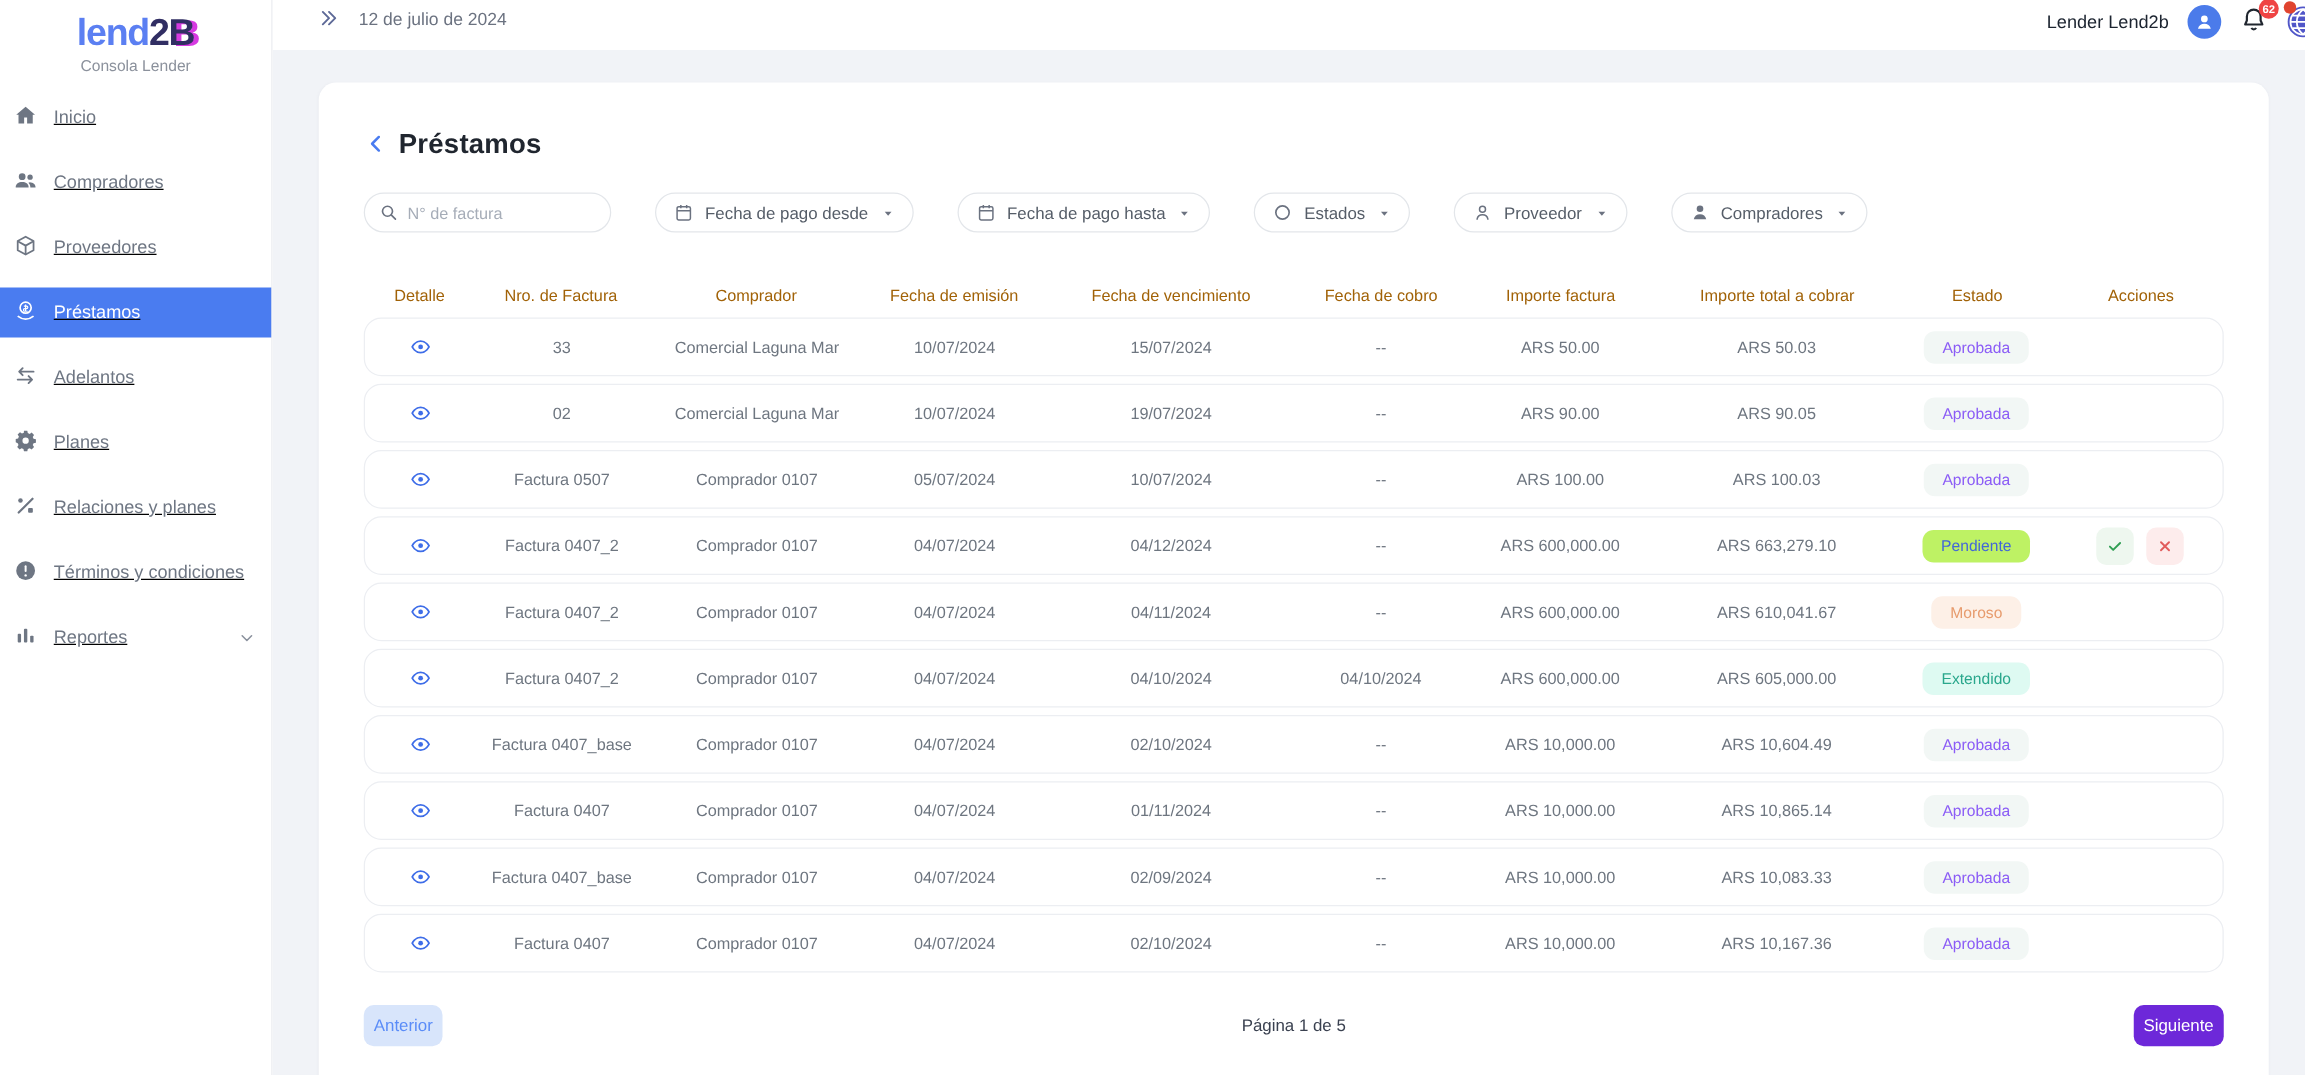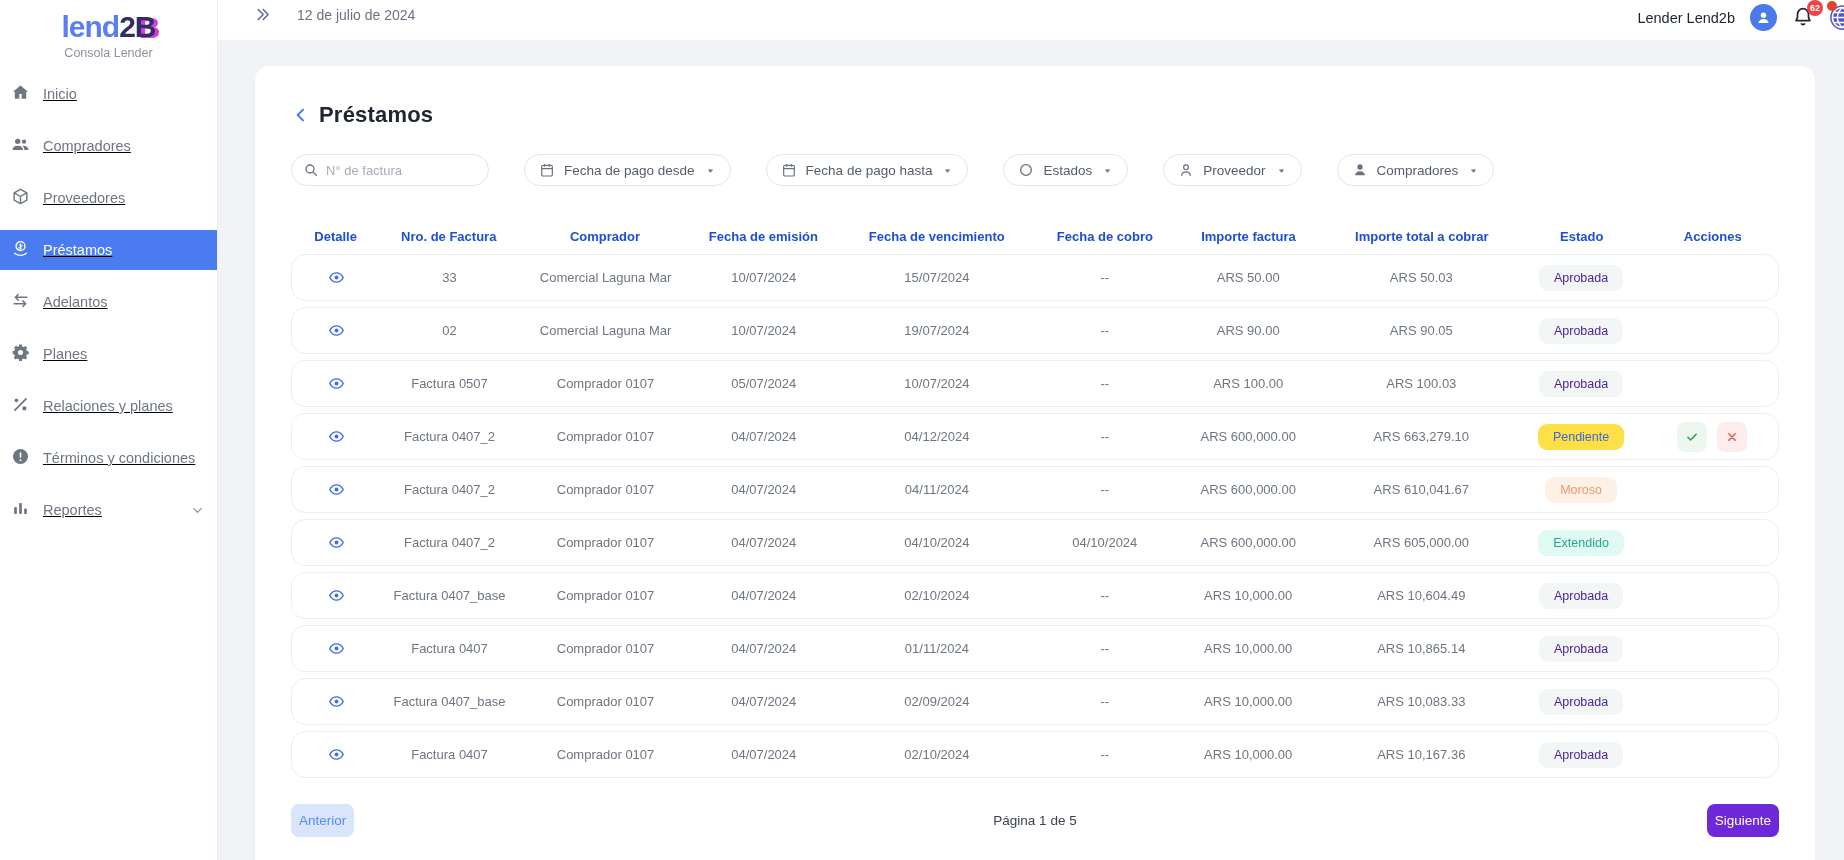--- a/index.html
+++ b/index.html
@@ -18,21 +18,21 @@
   .nav { margin-top:14px;text-decoration:underline; }
   .nav-item { height:40px; margin-bottom:12px; display:flex; align-items:center; gap:13px;
     padding:0 12px 0 11px; color:#6e7683; font-size:14.5px; cursor:pointer; }
   .nav-item svg { width:19px; height:19px; flex:0 0 19px; }
   .nav-item.active { background:#4a7cf0; color:#fff; }
   .nav-chevron { margin-left:auto; width:15px !important; height:15px !important; flex:0 0 15px !important; color:#8a919d; }
 
   
   .topbar { position:absolute; left:218px; right:0; top:0; height:40px; background:#fff;
     display:flex; align-items:flex-start; justify-content:space-between; padding:4px 0 0 36px; z-index:4; }
-  .crumb { display:flex; align-items:center; gap:26px; margin-top:2px; }
+  .crumb { display:flex; align-items:center; gap:16px; margin-top:2px; }
   .crumb .dbl { width:17px; height:17px; color:#5d6997; cursor:pointer; }
   .crumb-date { font-size:14px; color:#6b7280; }
   .top-right { display:flex; align-items:center; gap:15px; margin-top:0; }
   .user-label { font-size:14.5px; color:#1c2430; }
   .avatar { width:27px; height:27px; border-radius:50%; background:#4b7bea; display:flex;
     align-items:center; justify-content:center; cursor:pointer; }
   .avatar svg { width:19px; height:19px; }
   .bell-wrap { position:relative; cursor:pointer; }
   .bell-wrap svg { width:22px; height:22px; color:#20262f; }
   .bell-badge { position:absolute; top:-5px; right:-9px; min-width:16px; height:16px; padding:0 3px;
@@ -63,29 +63,29 @@
   .drop-pill { height:32px; border:1px solid #e3e6ea; border-radius:17px; background:#fff;
     display:flex; align-items:center; gap:9px; padding:0 13px 0 14px; cursor:pointer;
     font-size:13.5px; color:#555d68; white-space:nowrap; }
   .drop-pill svg.lead { width:16px; height:16px; color:#6b7280; }
   .drop-pill svg.caret { width:13px; height:13px; color:#6b7280; }
 
   
   .tbl { margin-top:32px; }
   .trow { display:grid; align-items:center; text-align:center;
     grid-template-columns:6% 9.2% 11.8% 9.5% 13.8% 8.8% 10.5% 12.8% 8.7% 8.9%; }
-  .thead { height:36px; font-size:13px; font-weight:bold; color:#1d4ed8; }
+  .thead { height:36px; font-size:13px; font-weight:normal; color:#a16207; }
   .tcard { height:47px; margin-bottom:6px; border:1px solid #eceef2; border-radius:14px;
     background:#fff; font-size:13px; color:#6e7680; }
   .eye-btn { display:inline-flex; align-items:center; justify-content:center; width:28px; height:28px;
     border:none; background:transparent; color:#3e6de8; cursor:pointer; }
   .eye-btn svg { width:17px; height:17px; }
   .badge { display:inline-block; padding:6px 15px; border-radius:9px; font-size:12.5px; }
-  .badge-aprobada  { background:#f2f7f5; color:#4c1d95; }
-  .badge-pendiente { background:#fde047; color:#4267d8; }
+  .badge-aprobada  { background:#f2f7f5; color:#8b5cf6; }
+  .badge-pendiente { background:#bef264; color:#4267d8; }
   .badge-moroso    { background:#fdf0e7; color:#e79b6d; }
   .badge-extendido { background:#defaf2; color:#29a78c; }
   .row-actions { display:flex; justify-content:center; gap:10px; }
   .row-actions.hidden { visibility:hidden; }
   .act-btn { width:30px; height:30px; border:none; border-radius:8px; display:flex;
     align-items:center; justify-content:center; cursor:pointer; }
   .act-approve { background:#eef7ef; color:#2f9e53; }
   .act-reject  { background:#fdecec; color:#e25c5c; }
   .act-btn svg { width:14px; height:14px; }
 

